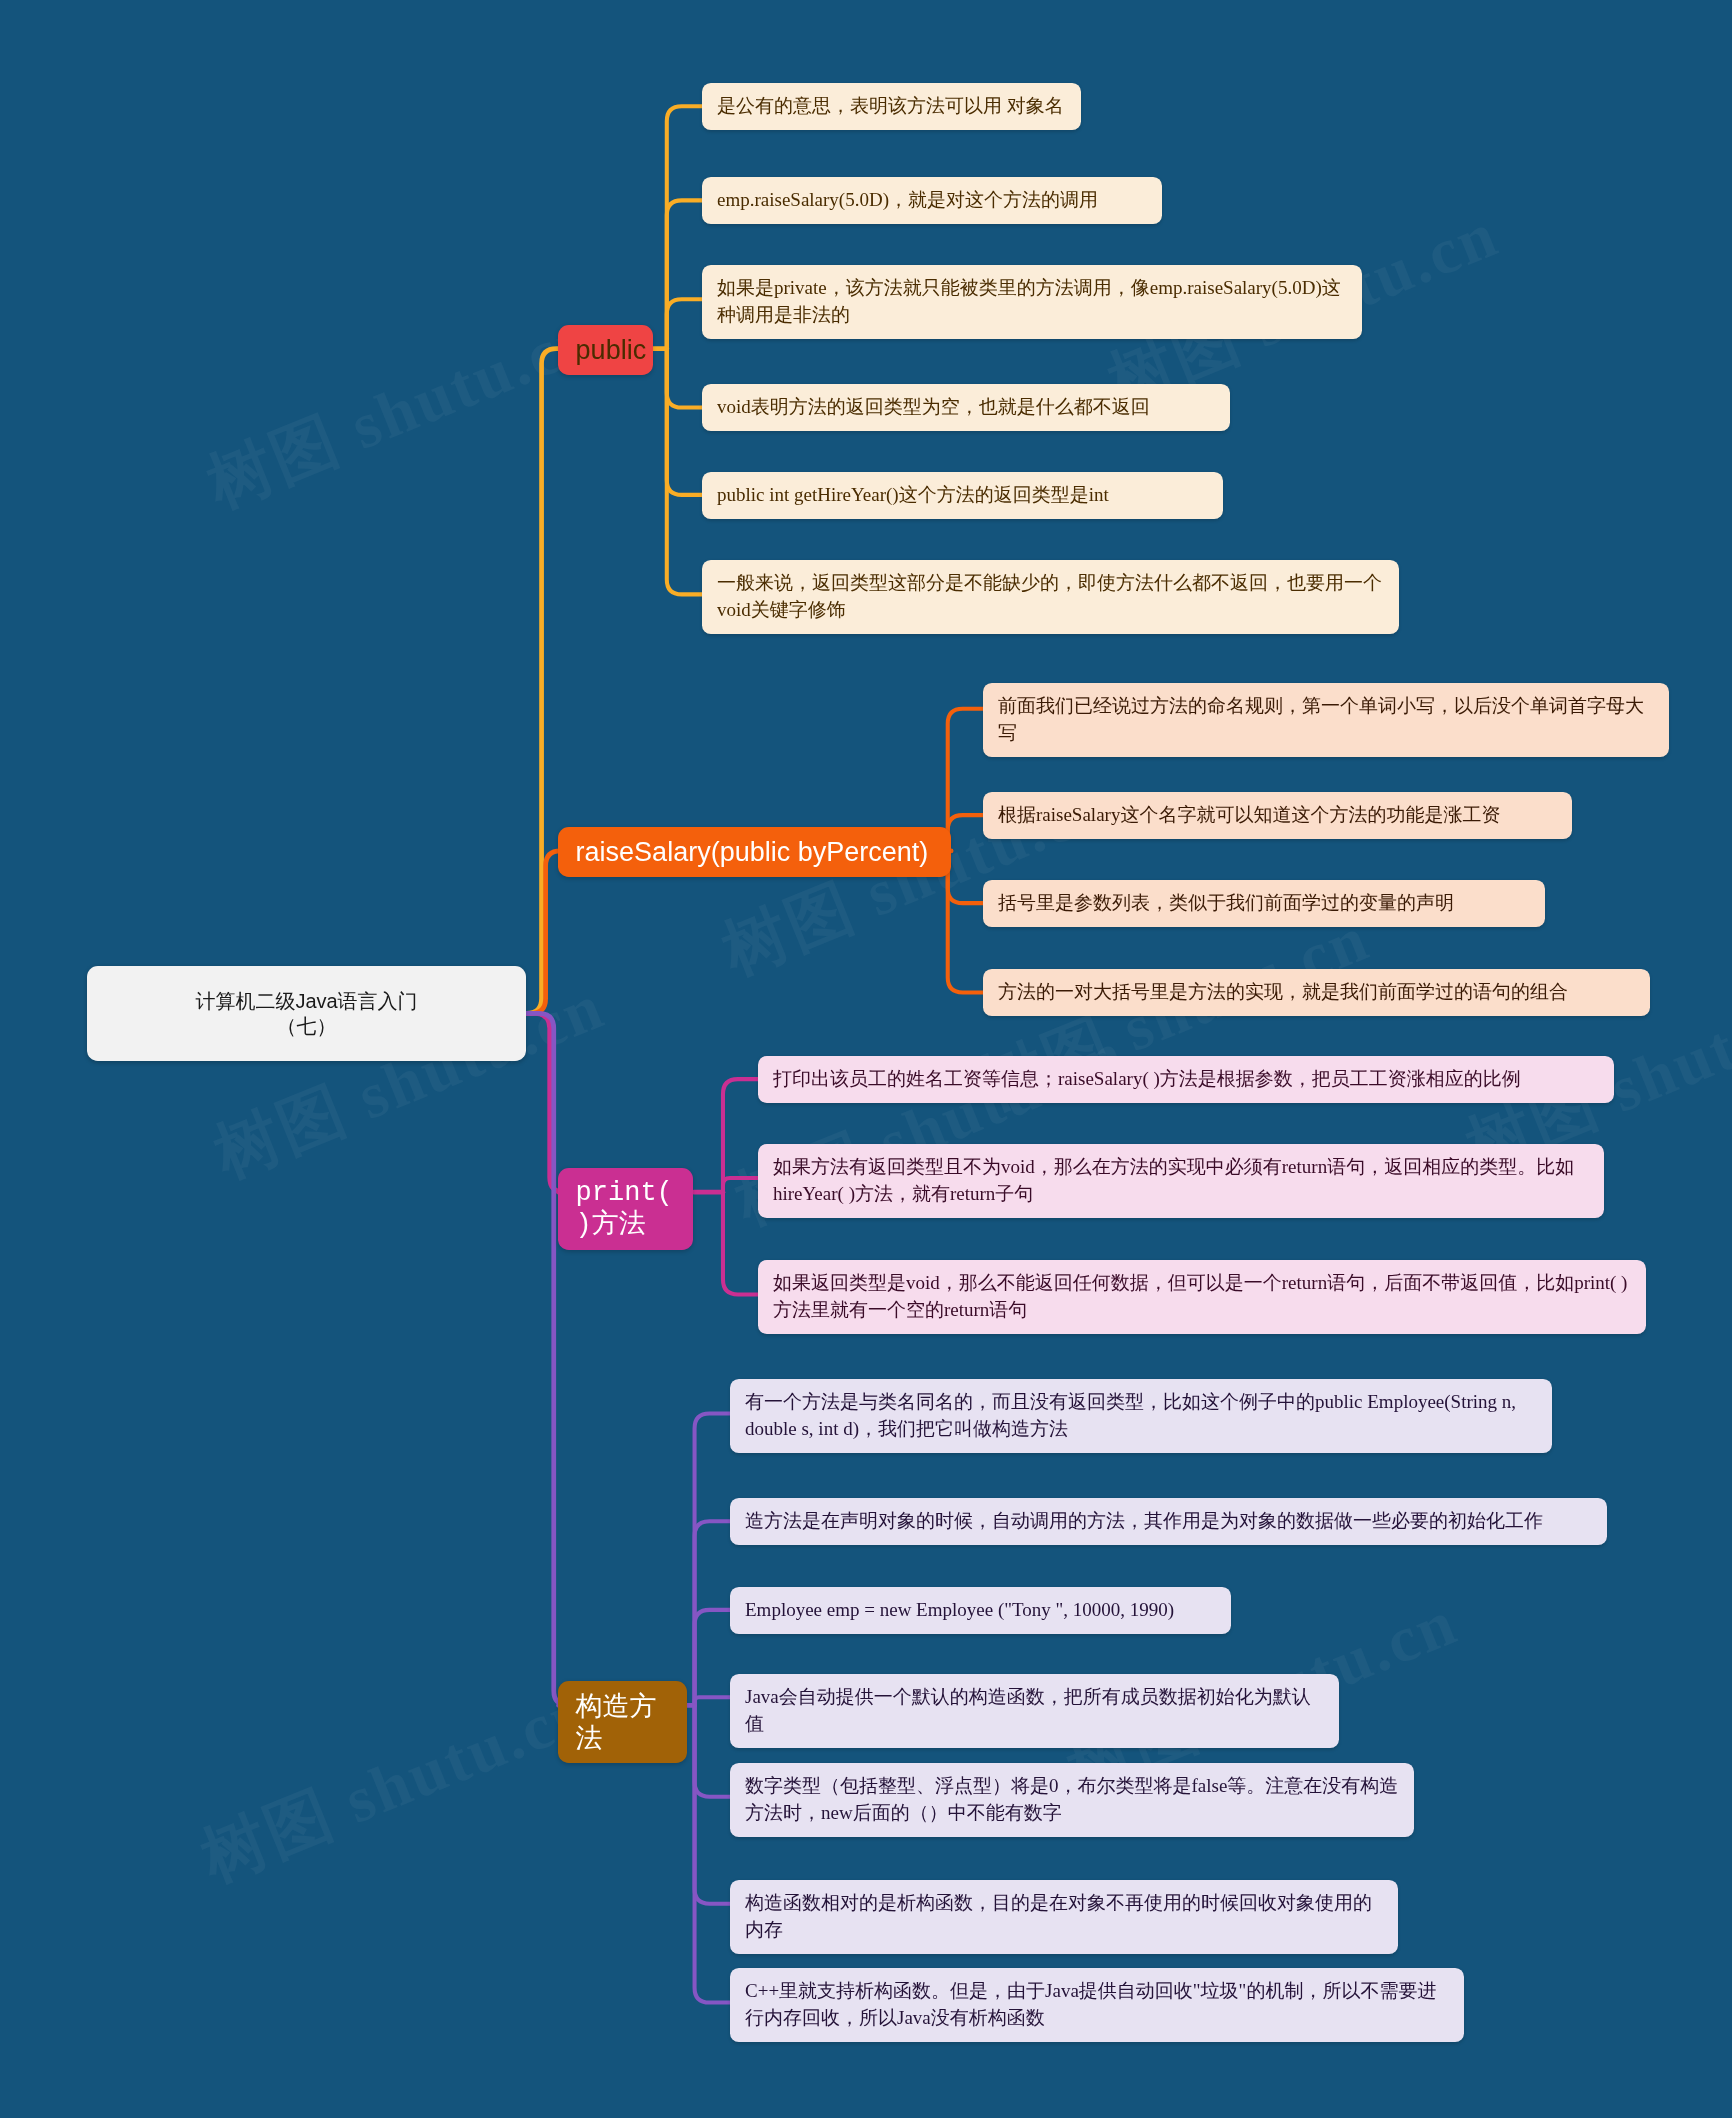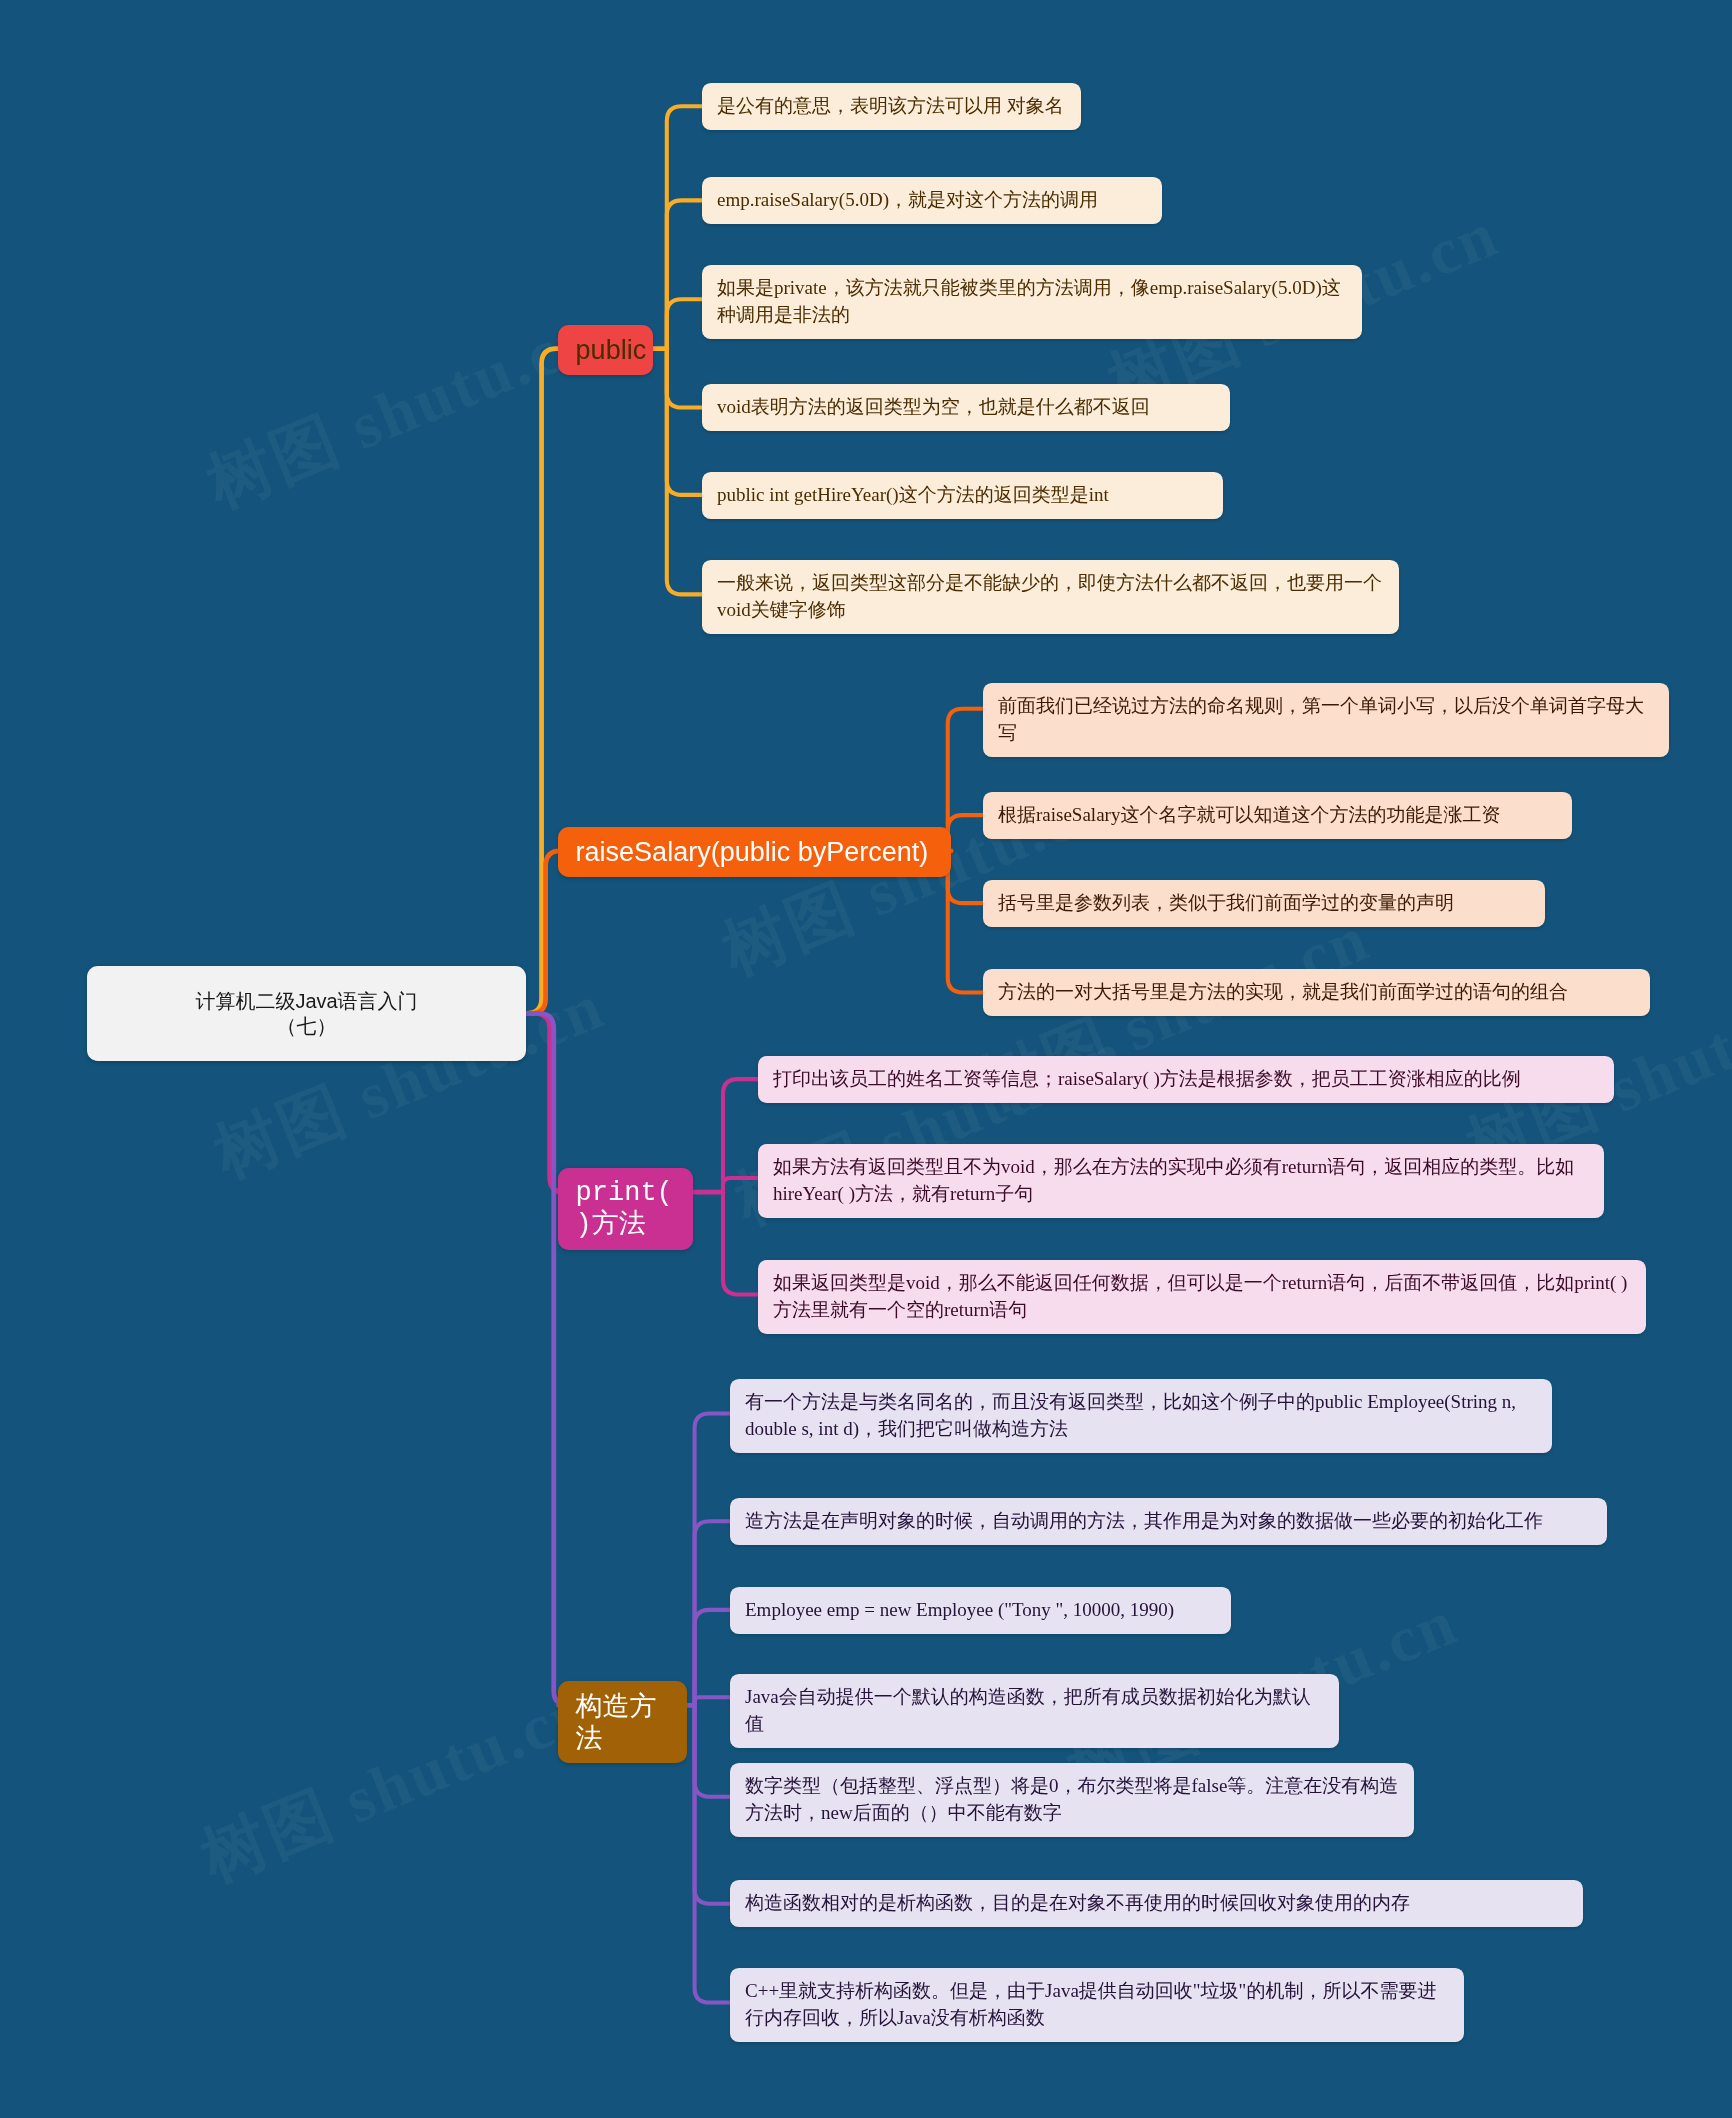--- a/index.html
+++ b/index.html
@@ -158,17 +158,17 @@
       <div class="node leaf l-raisesalary" style="left: 983px; top: 880px; width: 562px; min-height: 46px;">括号里是参数列表，类似于我们前面学过的变量的声明</div>
       <div class="node leaf l-raisesalary" style="left: 983px; top: 969px; width: 667px; min-height: 46px;">方法的一对大括号里是方法的实现，就是我们前面学过的语句的组合</div>
       <div class="node leaf l-print" style="left: 758px; top: 1056px; width: 856px; min-height: 46px;">打印出该员工的姓名工资等信息；raiseSalary( )方法是根据参数，把员工工资涨相应的比例</div>
       <div class="node leaf l-print" style="left: 758px; top: 1144px; width: 846px; min-height: 73px;">如果方法有返回类型且不为void，那么在方法的实现中必须有return语句，返回相应的类型。比如hireYear( )方法，就有return子句</div>
       <div class="node leaf l-print" style="left: 758px; top: 1260px; width: 888px; min-height: 73px;">如果返回类型是void，那么不能返回任何数据，但可以是一个return语句，后面不带返回值，比如print( )方法里就有一个空的return语句</div>
       <div class="node leaf l-constructor" style="left: 730px; top: 1379px; width: 822px; min-height: 73px;">有一个方法是与类名同名的，而且没有返回类型，比如这个例子中的public Employee(String n, double s, int d)，我们把它叫做构造方法</div>
       <div class="node leaf l-constructor" style="left: 730px; top: 1498px; width: 877px; min-height: 46px;">造方法是在声明对象的时候，自动调用的方法，其作用是为对象的数据做一些必要的初始化工作</div>
       <div class="node leaf l-constructor" style="left: 730px; top: 1587px; width: 501px; min-height: 46px;">Employee emp = new Employee ("Tony ", 10000, 1990)</div>
       <div class="node leaf l-constructor" style="left: 730px; top: 1674px; width: 609px; min-height: 46px;">Java会自动提供一个默认的构造函数，把所有成员数据初始化为默认值</div>
       <div class="node leaf l-constructor" style="left: 730px; top: 1763px; width: 684px; min-height: 73px;">数字类型（包括整型、浮点型）将是0，布尔类型将是false等。注意在没有构造方法时，new后面的（）中不能有数字</div>
-      <div class="node leaf l-constructor" style="left: 730px; top: 1880px; width: 853px; min-height: 46px;">构造函数相对的是析构函数，目的是在对象不再使用的时候回收对象使用的内存</div>
+      <div class="node leaf l-constructor" style="left: 730px; top: 1880px; width: 668px; min-height: 46px;">构造函数相对的是析构函数，目的是在对象不再使用的时候回收对象使用的内存</div>
       <div class="node leaf l-constructor" style="left: 730px; top: 1968px; width: 734px; min-height: 73px;">C++里就支持析构函数。但是，由于Java提供自动回收"垃圾"的机制，所以不需要进行内存回收，所以Java没有析构函数</div>
     </div>
 </div>
 
 
 </body></html>

